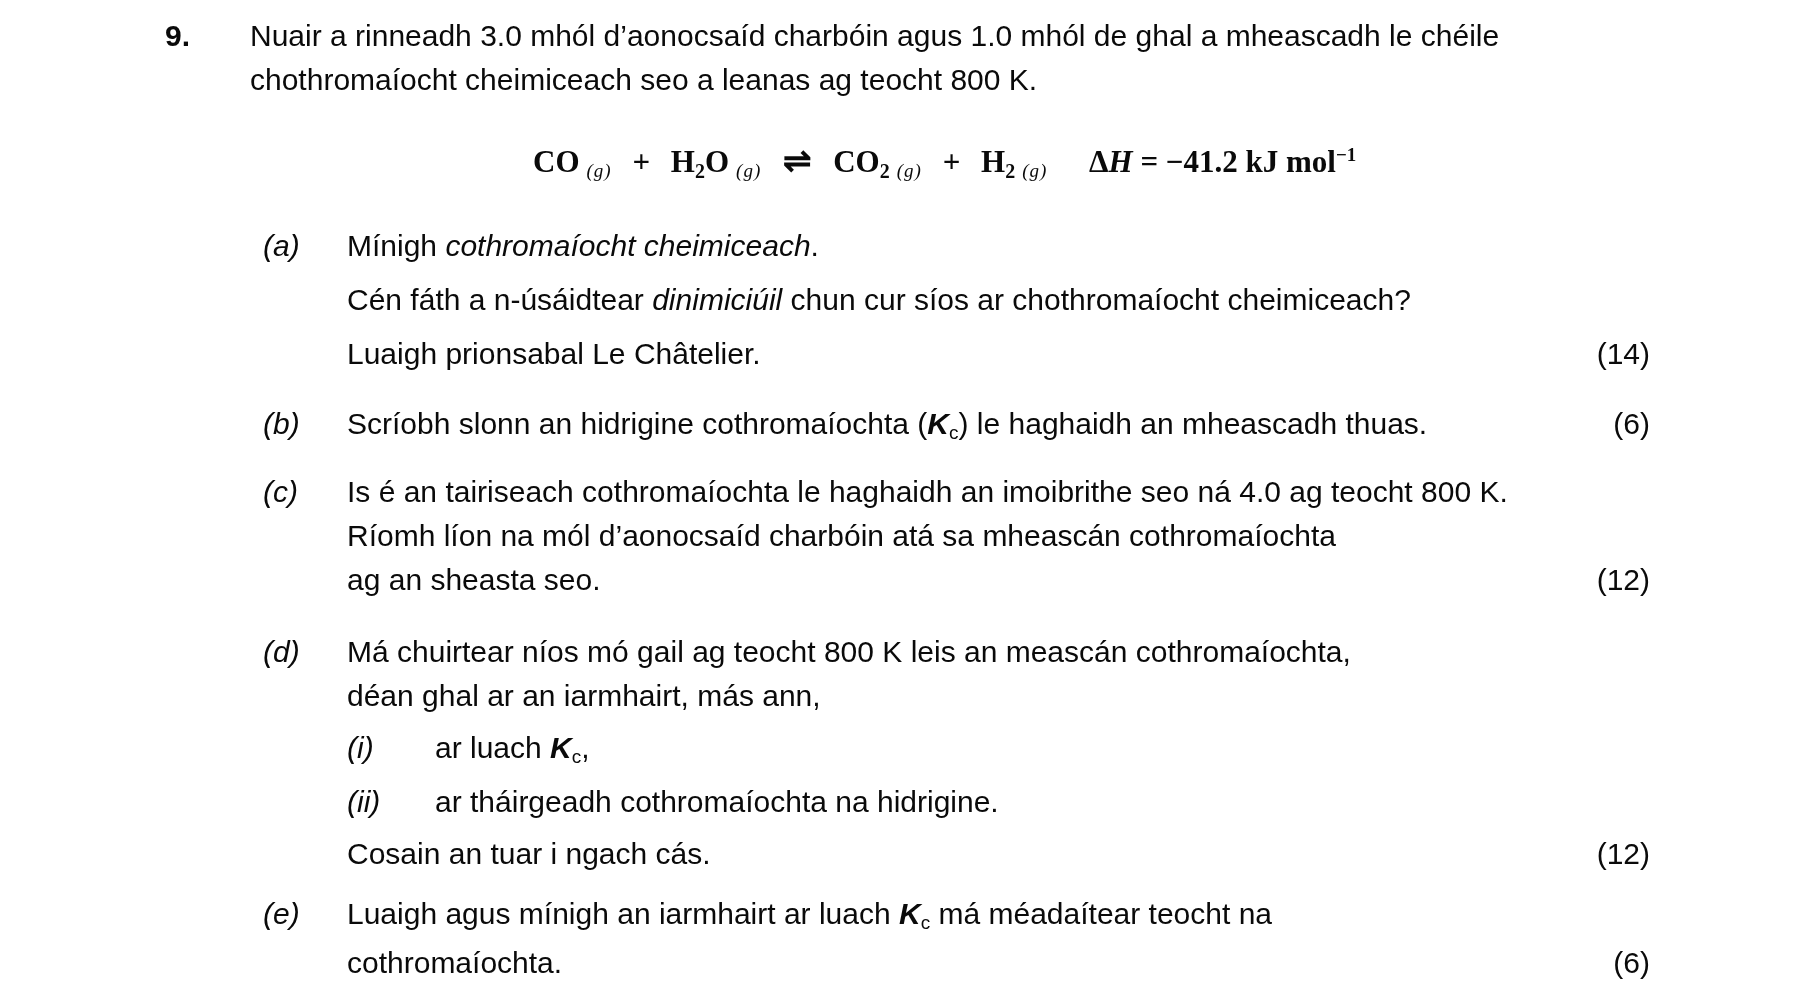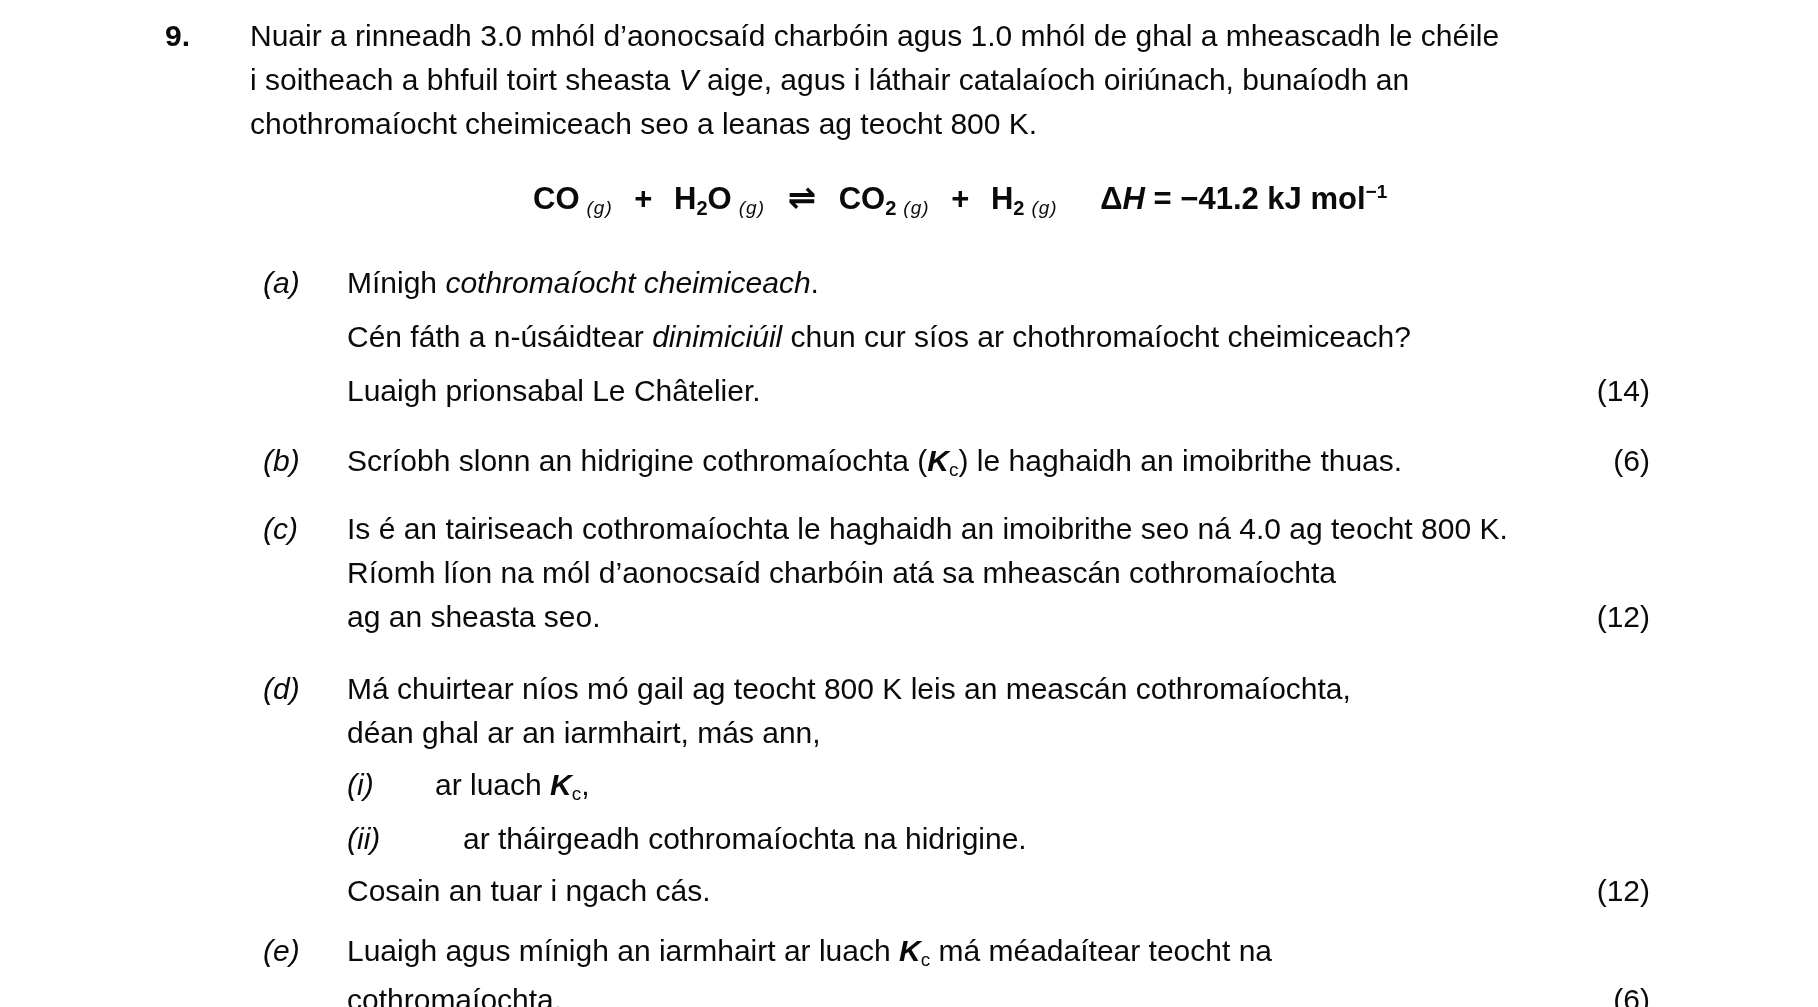--- a/index.html
+++ b/index.html
@@ -14,21 +14,21 @@
     padding:14px 153px 0 165px;
     overflow:hidden;
   }
   .qrow { display:flex; }
   .qnum { width:85px; font-weight:700; line-height:44px; }
   .qbody { flex:1; min-width:0; }
   .line { line-height:44px; }
   .it { font-style:italic; }
 
   
-  .equation { margin-top:28px; margin-left:283px; line-height:46px; font-size:31px; font-weight:700; white-space:nowrap; }
+  .equation { margin-top:36px; margin-left:283px; line-height:46px; font-size:31px; font-weight:700; white-space:nowrap;font-family:Liberation Serif, serif; }
   .equation sub { font-size:20px; line-height:0; vertical-align:-6px; }
   .state { font-size:19px; font-weight:400; font-style:italic; vertical-align:-5px; margin-left:7px; letter-spacing:1px; }
   .eq-op { margin:0 13px; }
   .harpoons { margin:0 14px; font-size:34px; }
   .dh { margin-left:34px; }
   .dh i { font-style:italic; }
   .dh sup { font-size:19px; line-height:0; vertical-align:11px; }
 
   
   .part { display:flex; }
@@ -42,34 +42,33 @@
   .kc-k { font-weight:700; font-style:italic; }
   .kc-sub { font-size:19px; line-height:0; vertical-align:-5px; font-style:normal; font-weight:400; }
 
   .mt10 { margin-top:10px; }
   .part-a { margin-top:30px; }
   .part-b { margin-top:26px; }
   .part-c { margin-top:24px; }
   .part-d { margin-top:28px; }
   .part-e { margin-top:16px; }
   .sub-i { margin-top:8px; }
-  .sub-ii { margin-top:10px;gap:28px; }
+  .sub-ii { margin-top:10px; }
   .cosain { margin-top:8px; }
   .e2 { margin-top:5px; }
 </style>
 </head>
 <body>
 
 <div class="page">
   <div class="qrow">
     <div class="qnum">9.</div>
     <div class="qbody">
 
       <div class="line">Nuair a rinneadh 3.0 mhól d’aonocsaíd charbóin agus 1.0 mhól de ghal a mheascadh le chéile</div>
-      <div class="line"><span>i soitheach a bhfuil toirt sheasta </span><span class="it">V</span><span> aige, agus i láthair catalaíoch oiriúnach, bunaíodh an</span></div>
       <div class="line">chothromaíocht cheimiceach seo a leanas ag teocht 800 K.</div>
 
       <div class="equation">
         <span><span>CO</span><span class="state">(g)</span></span>
         <span class="eq-op">+</span>
         <span><span>H</span><sub>2</sub><span>O</span><span class="state">(g)</span></span>
         <span class="harpoons">⇌</span>
         <span><span>CO</span><sub>2</sub><span class="state">(g)</span></span>
         <span class="eq-op">+</span>
         <span><span>H</span><sub>2</sub><span class="state">(g)</span></span>
@@ -85,21 +84,21 @@
               <span>Luaigh prionsabal Le Châtelier.</span>
               <span class="mark">(14)</span>
             </div>
         </div>
       </div>
 
       <div class="part part-b">
         <div class="plabel">(b)</div>
         <div class="ptext">
           <div class="line mark-row">
-              <span><span>Scríobh slonn an hidrigine cothromaíochta (</span><span class="kc-k">K</span><span class="kc-sub">c</span><span>) le haghaidh an imoibrithe thuas.</span></span>
+              <span><span>Scríobh slonn an hidrigine cothromaíochta (</span><span class="kc-k">K</span><span class="kc-sub">c</span><span>) le haghaidh an mheascadh thuas.</span></span>
               <span class="mark">(6)</span>
             </div>
         </div>
       </div>
 
       <div class="part part-c">
         <div class="plabel">(c)</div>
         <div class="ptext">
           <div class="line">Is é an tairiseach cothromaíochta le haghaidh an imoibrithe seo ná 4.0 ag teocht 800 K.</div>
           <div class="line">Ríomh líon na mól d’aonocsaíd charbóin atá sa mheascán cothromaíochta</div>

